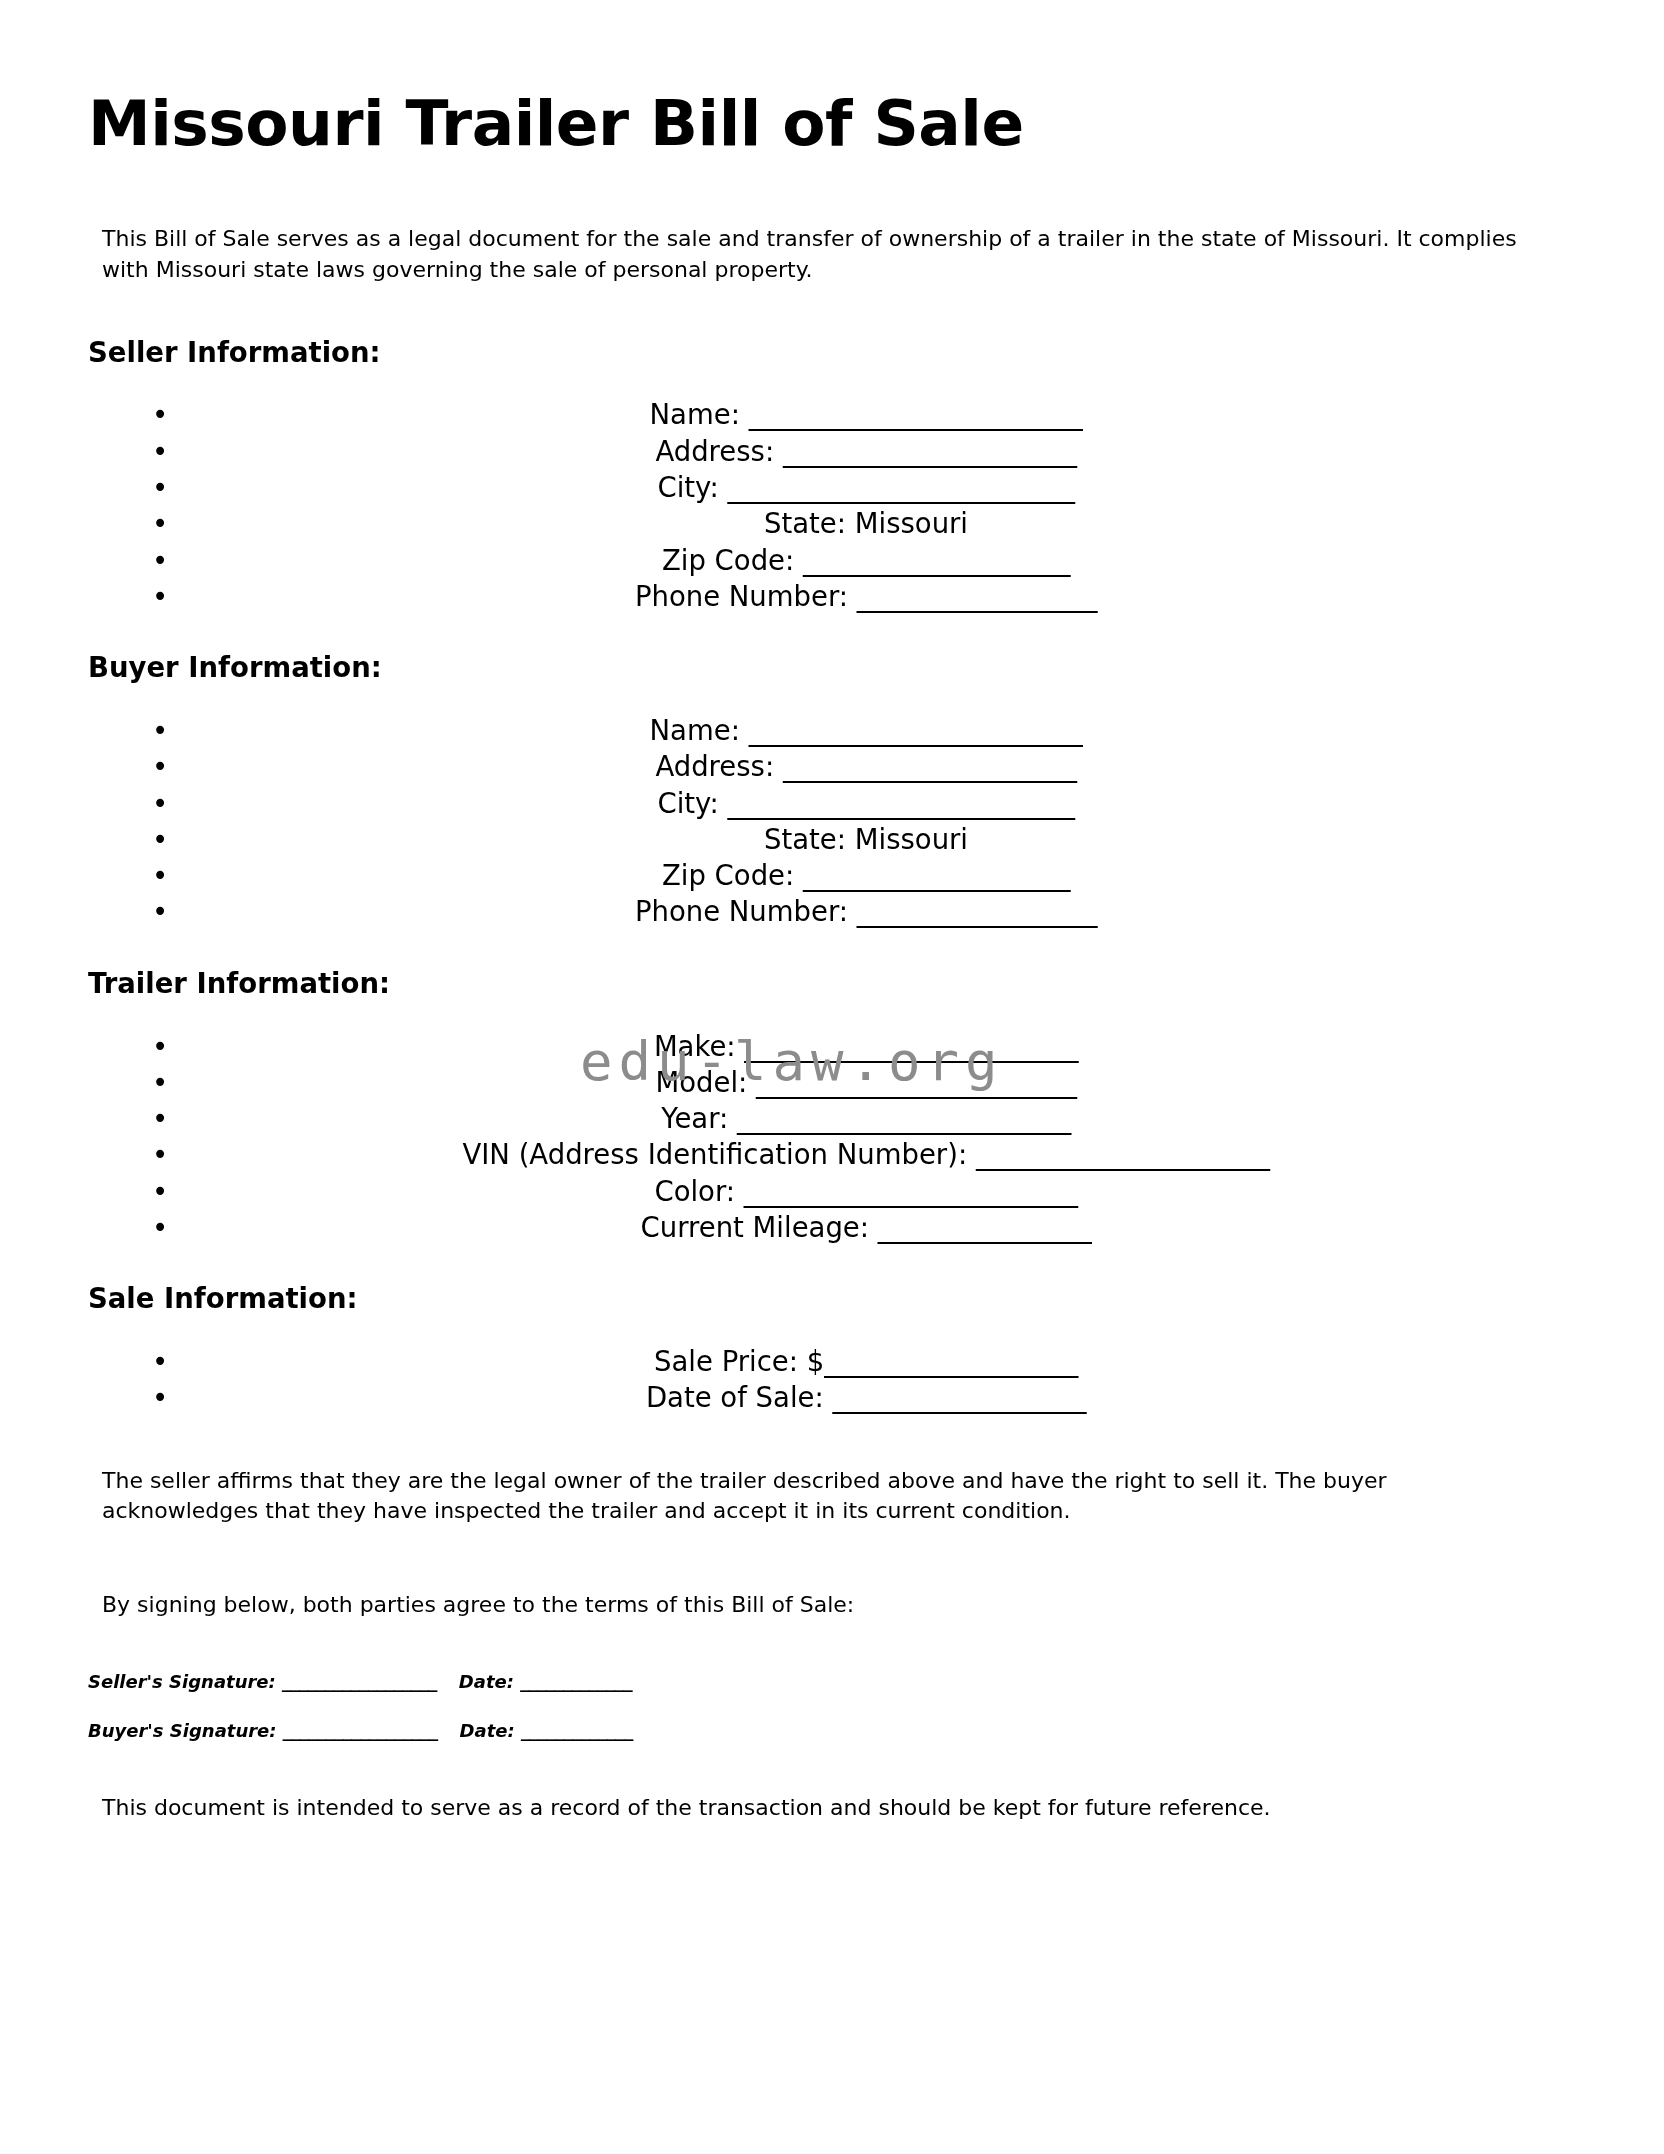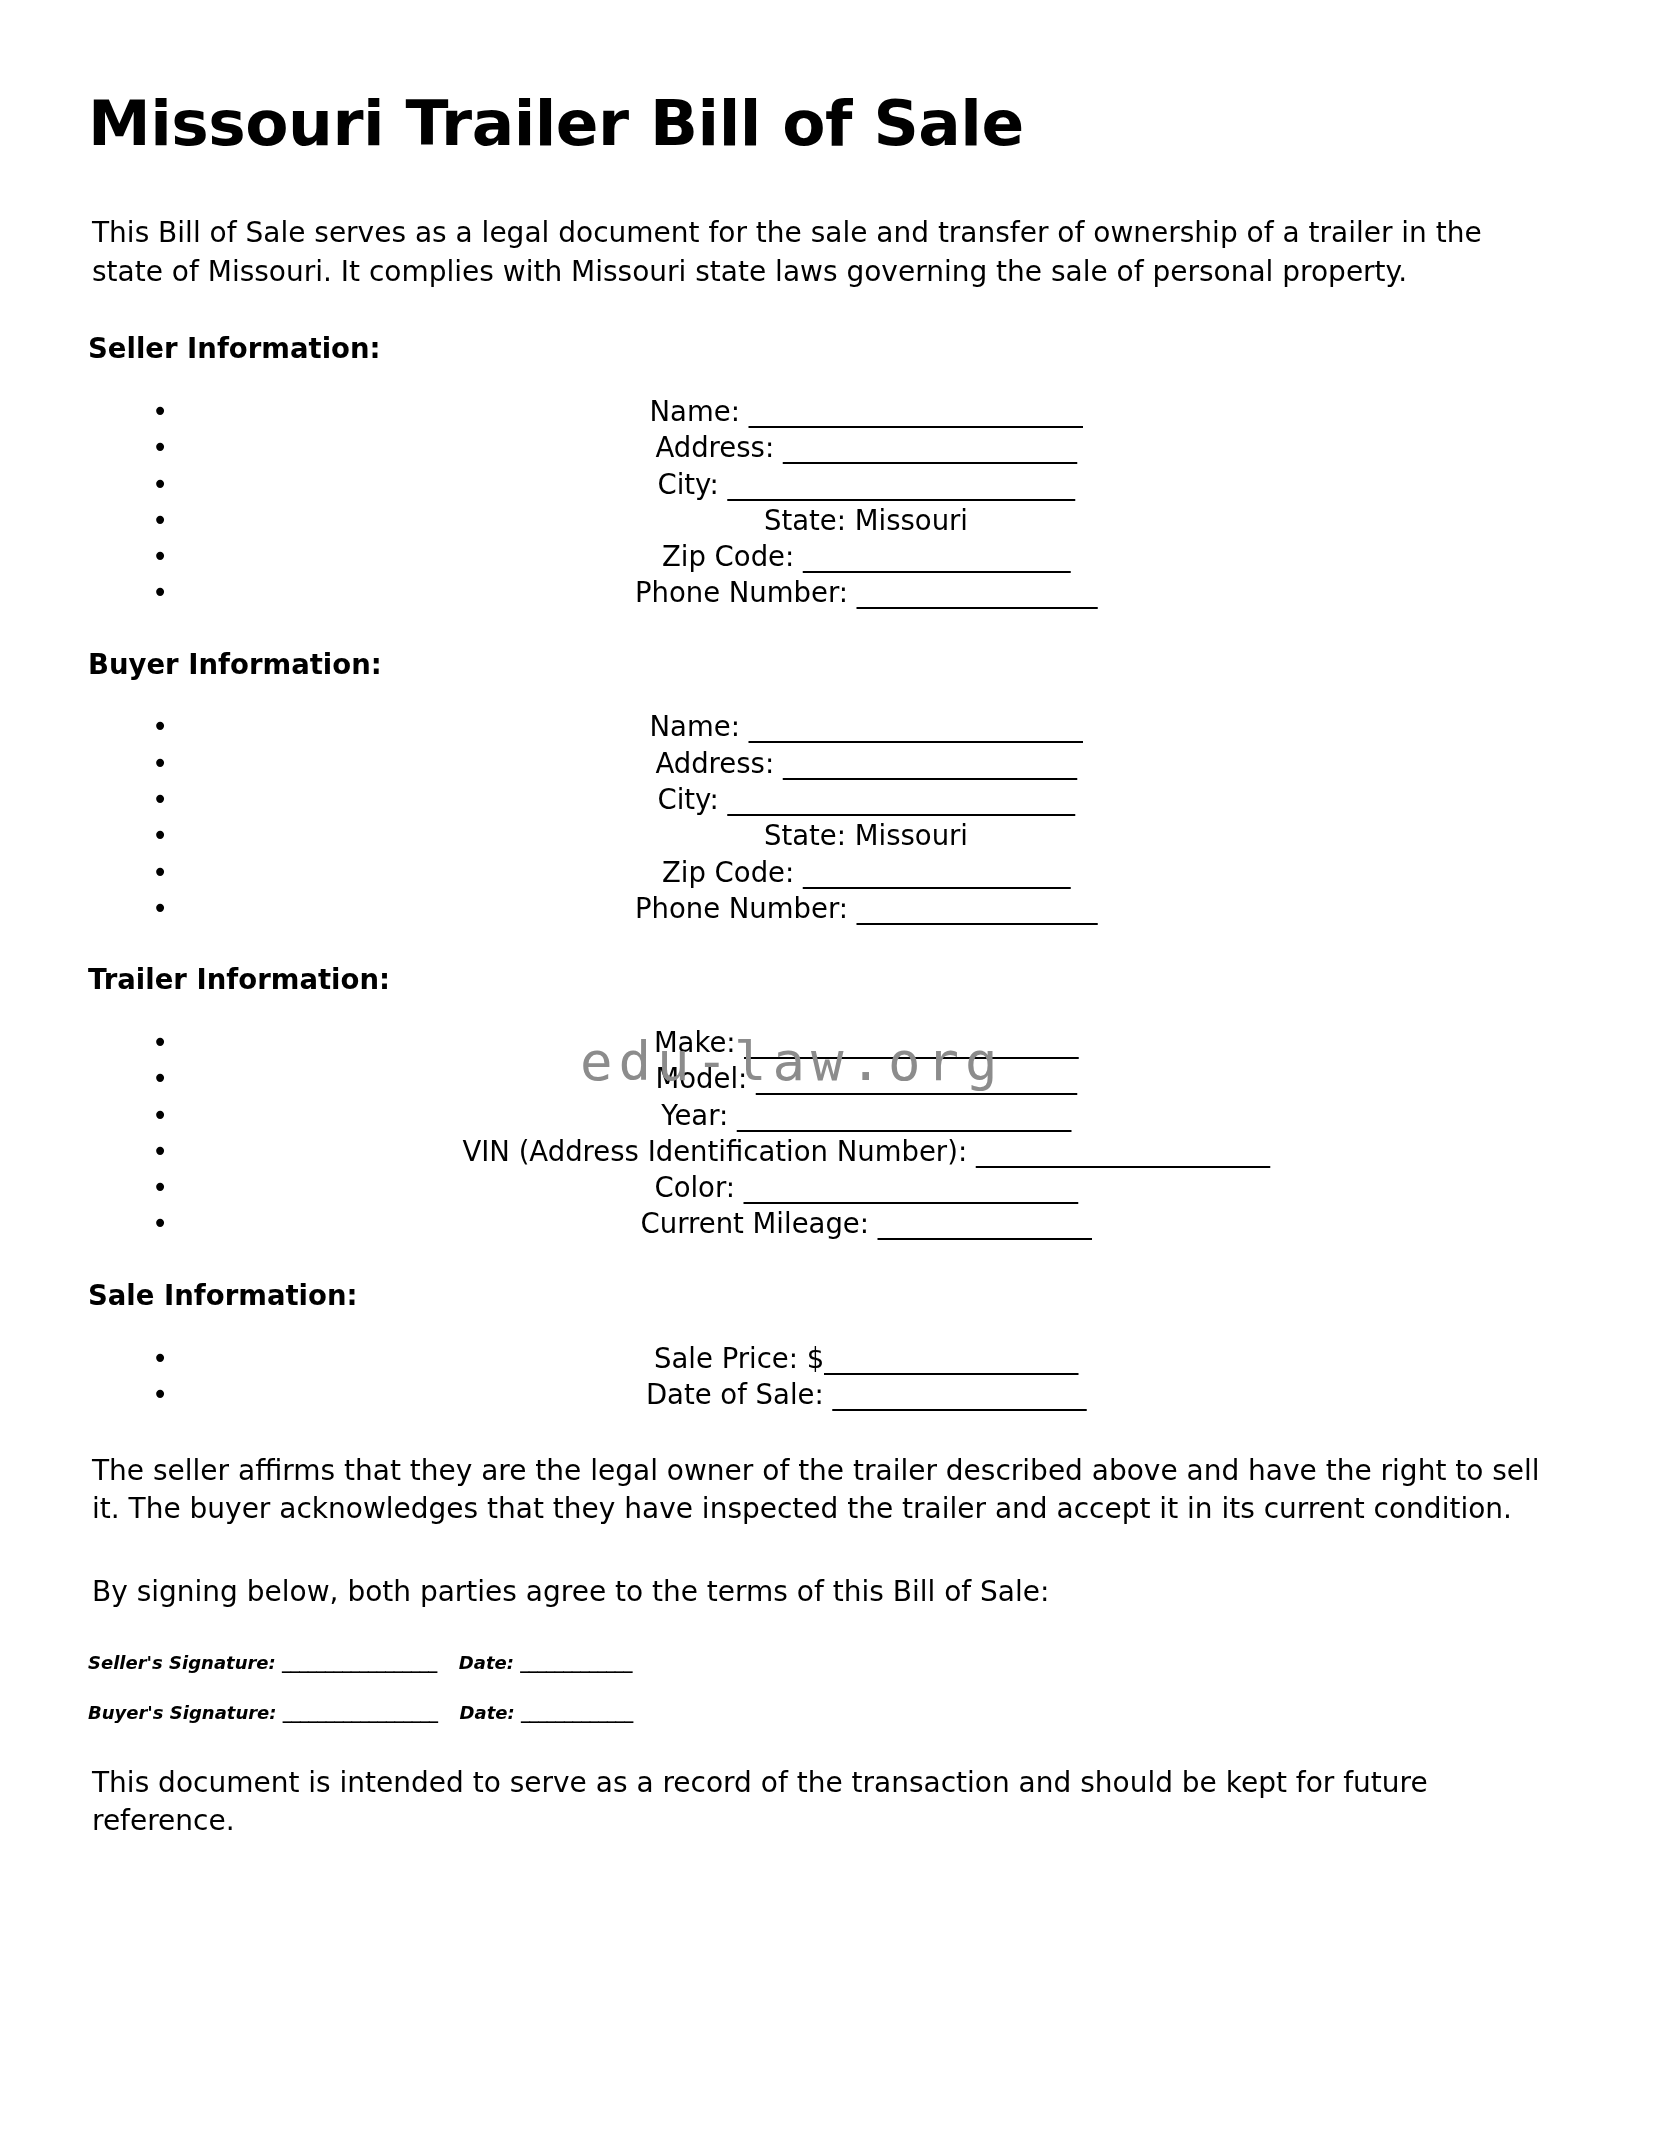--- a/index.html
+++ b/index.html
@@ -32,23 +32,23 @@
     line-height: 1.15;
     letter-spacing: -0.5px;
     margin: 0 0 0 0;
     padding: 0;
     white-space: nowrap;
   }
 
   
   .para {
     font-family: "DejaVu Sans", sans-serif;
-    font-size: 28px;
+    font-size: 22px;
     line-height: 1.37;
-    margin: 4px;
+    margin: 14px;
     padding: 0;
     max-width: 1460px;
   }
 
   .spacer-lg { height: 50px; }
   .spacer-md { height: 36px; }
   .spacer-sm { height: 26px; }
 
   
   .section-heading {

